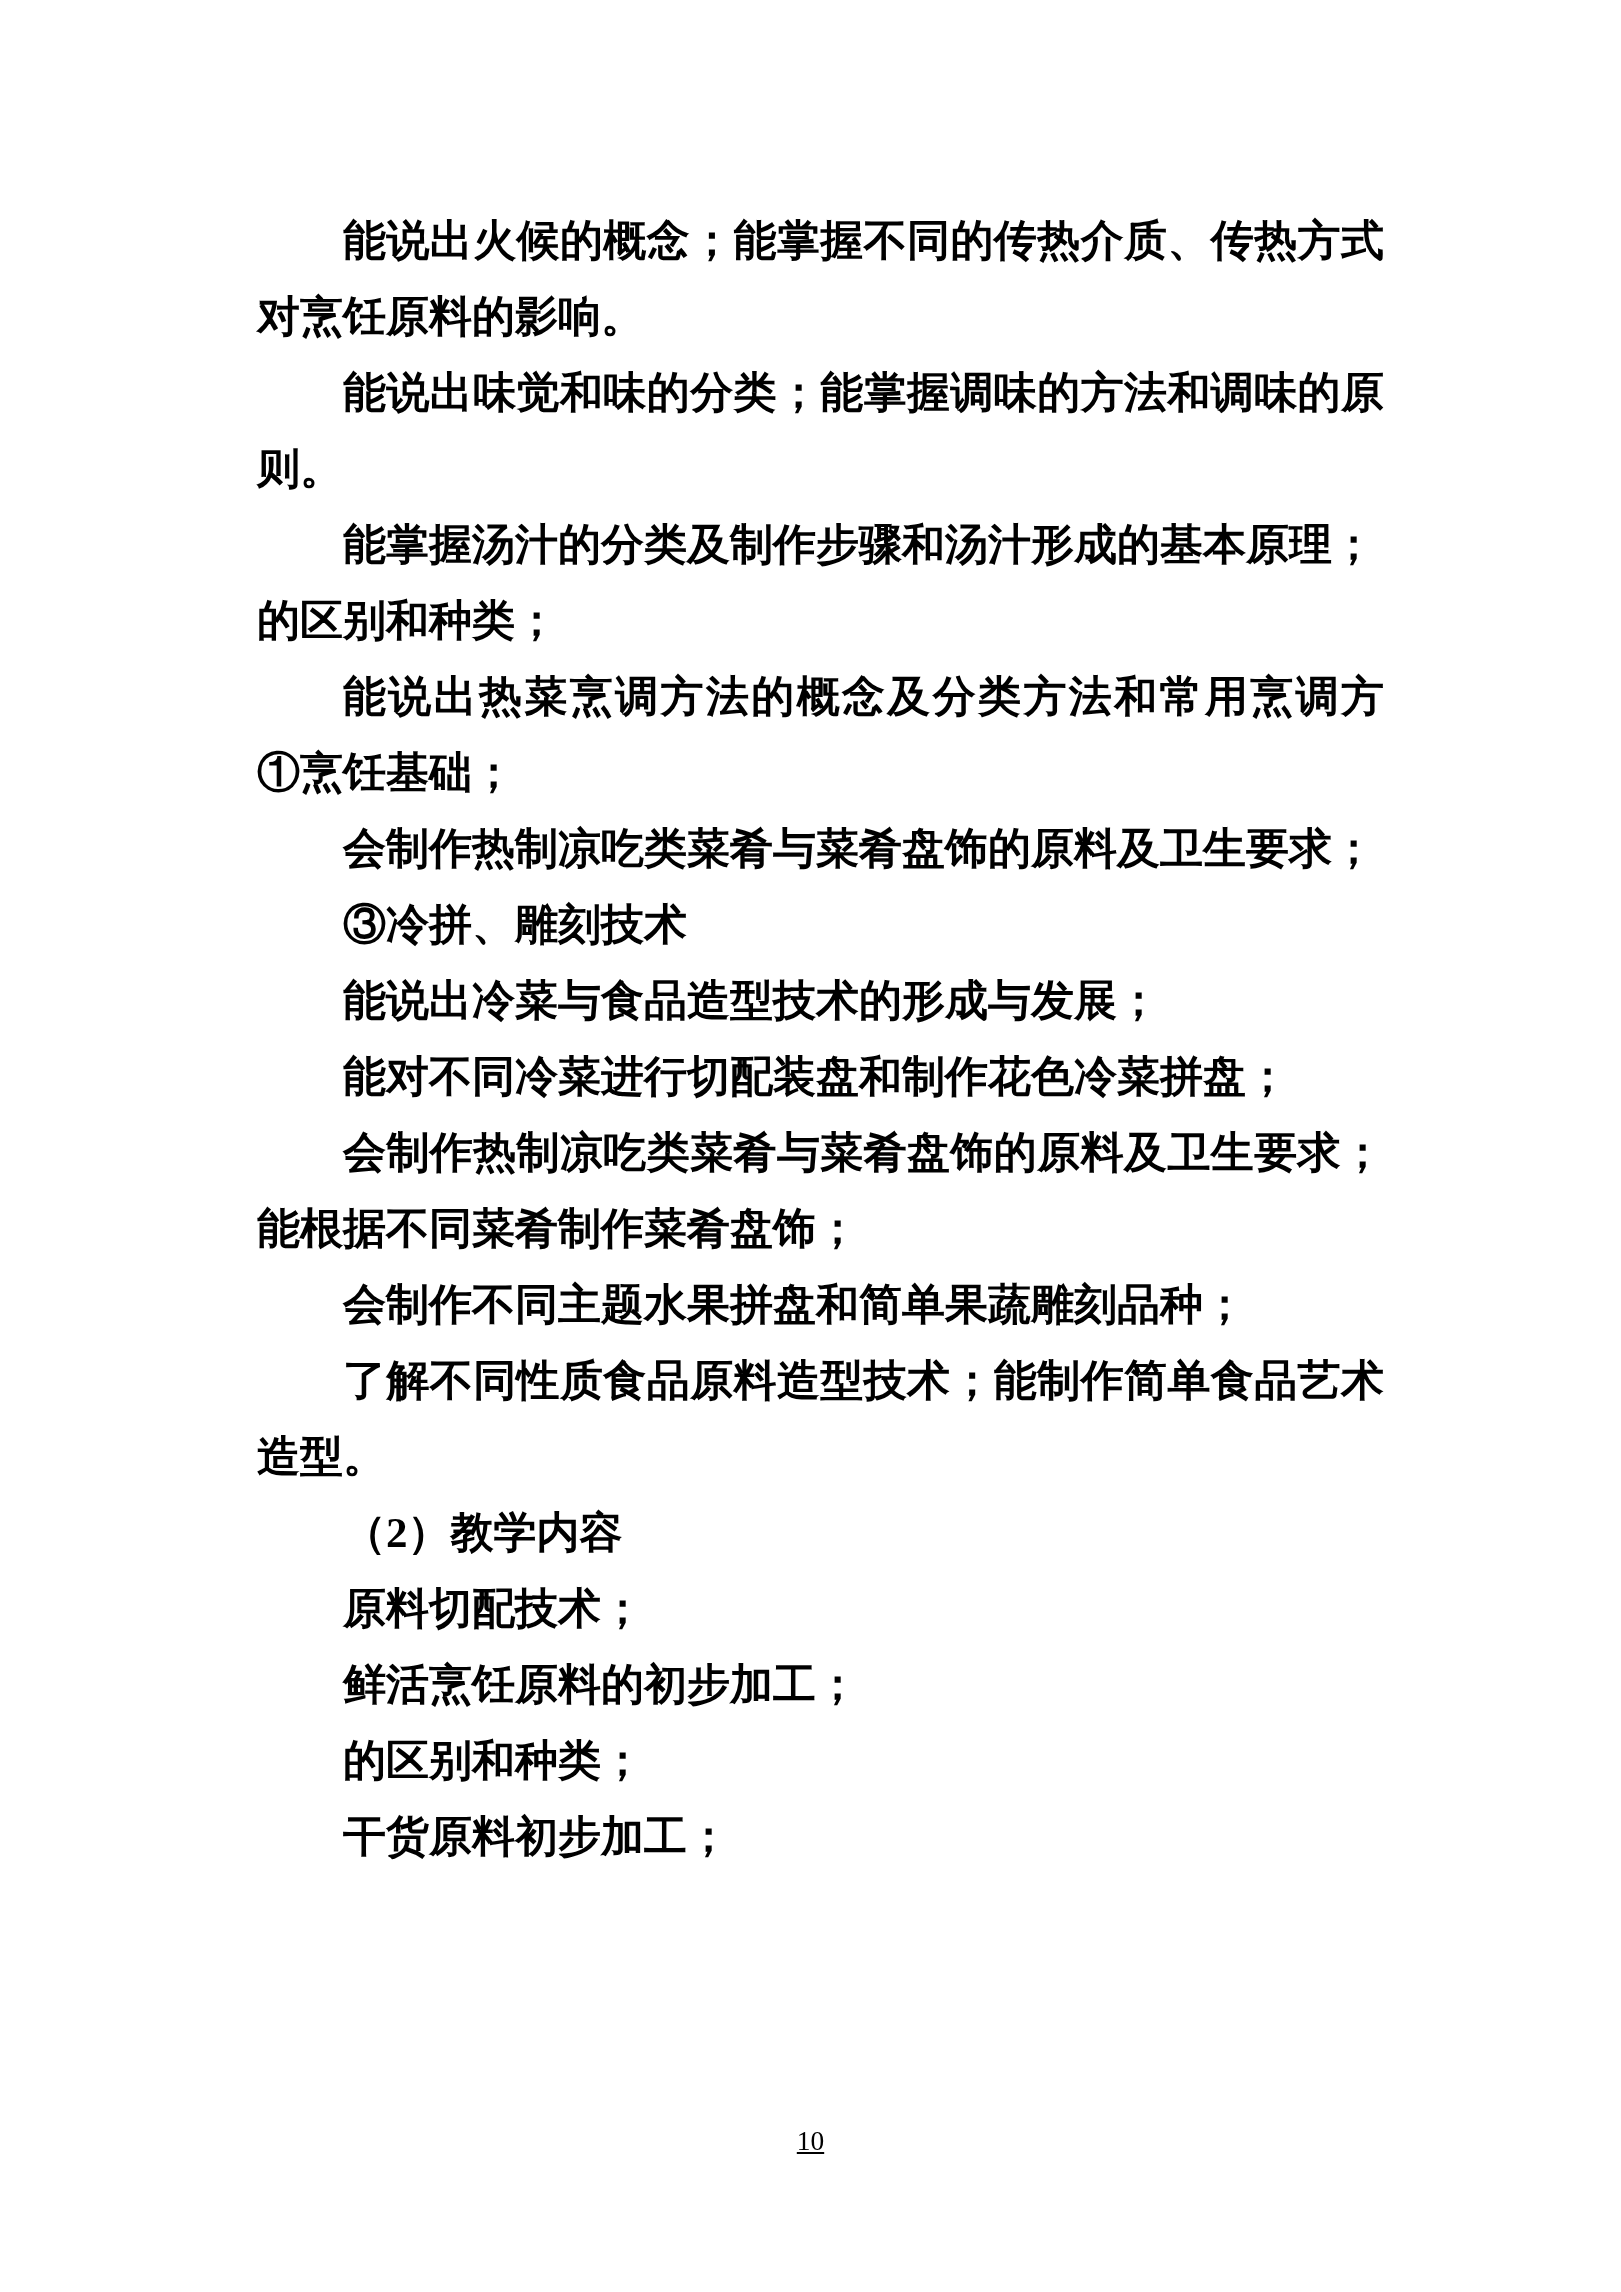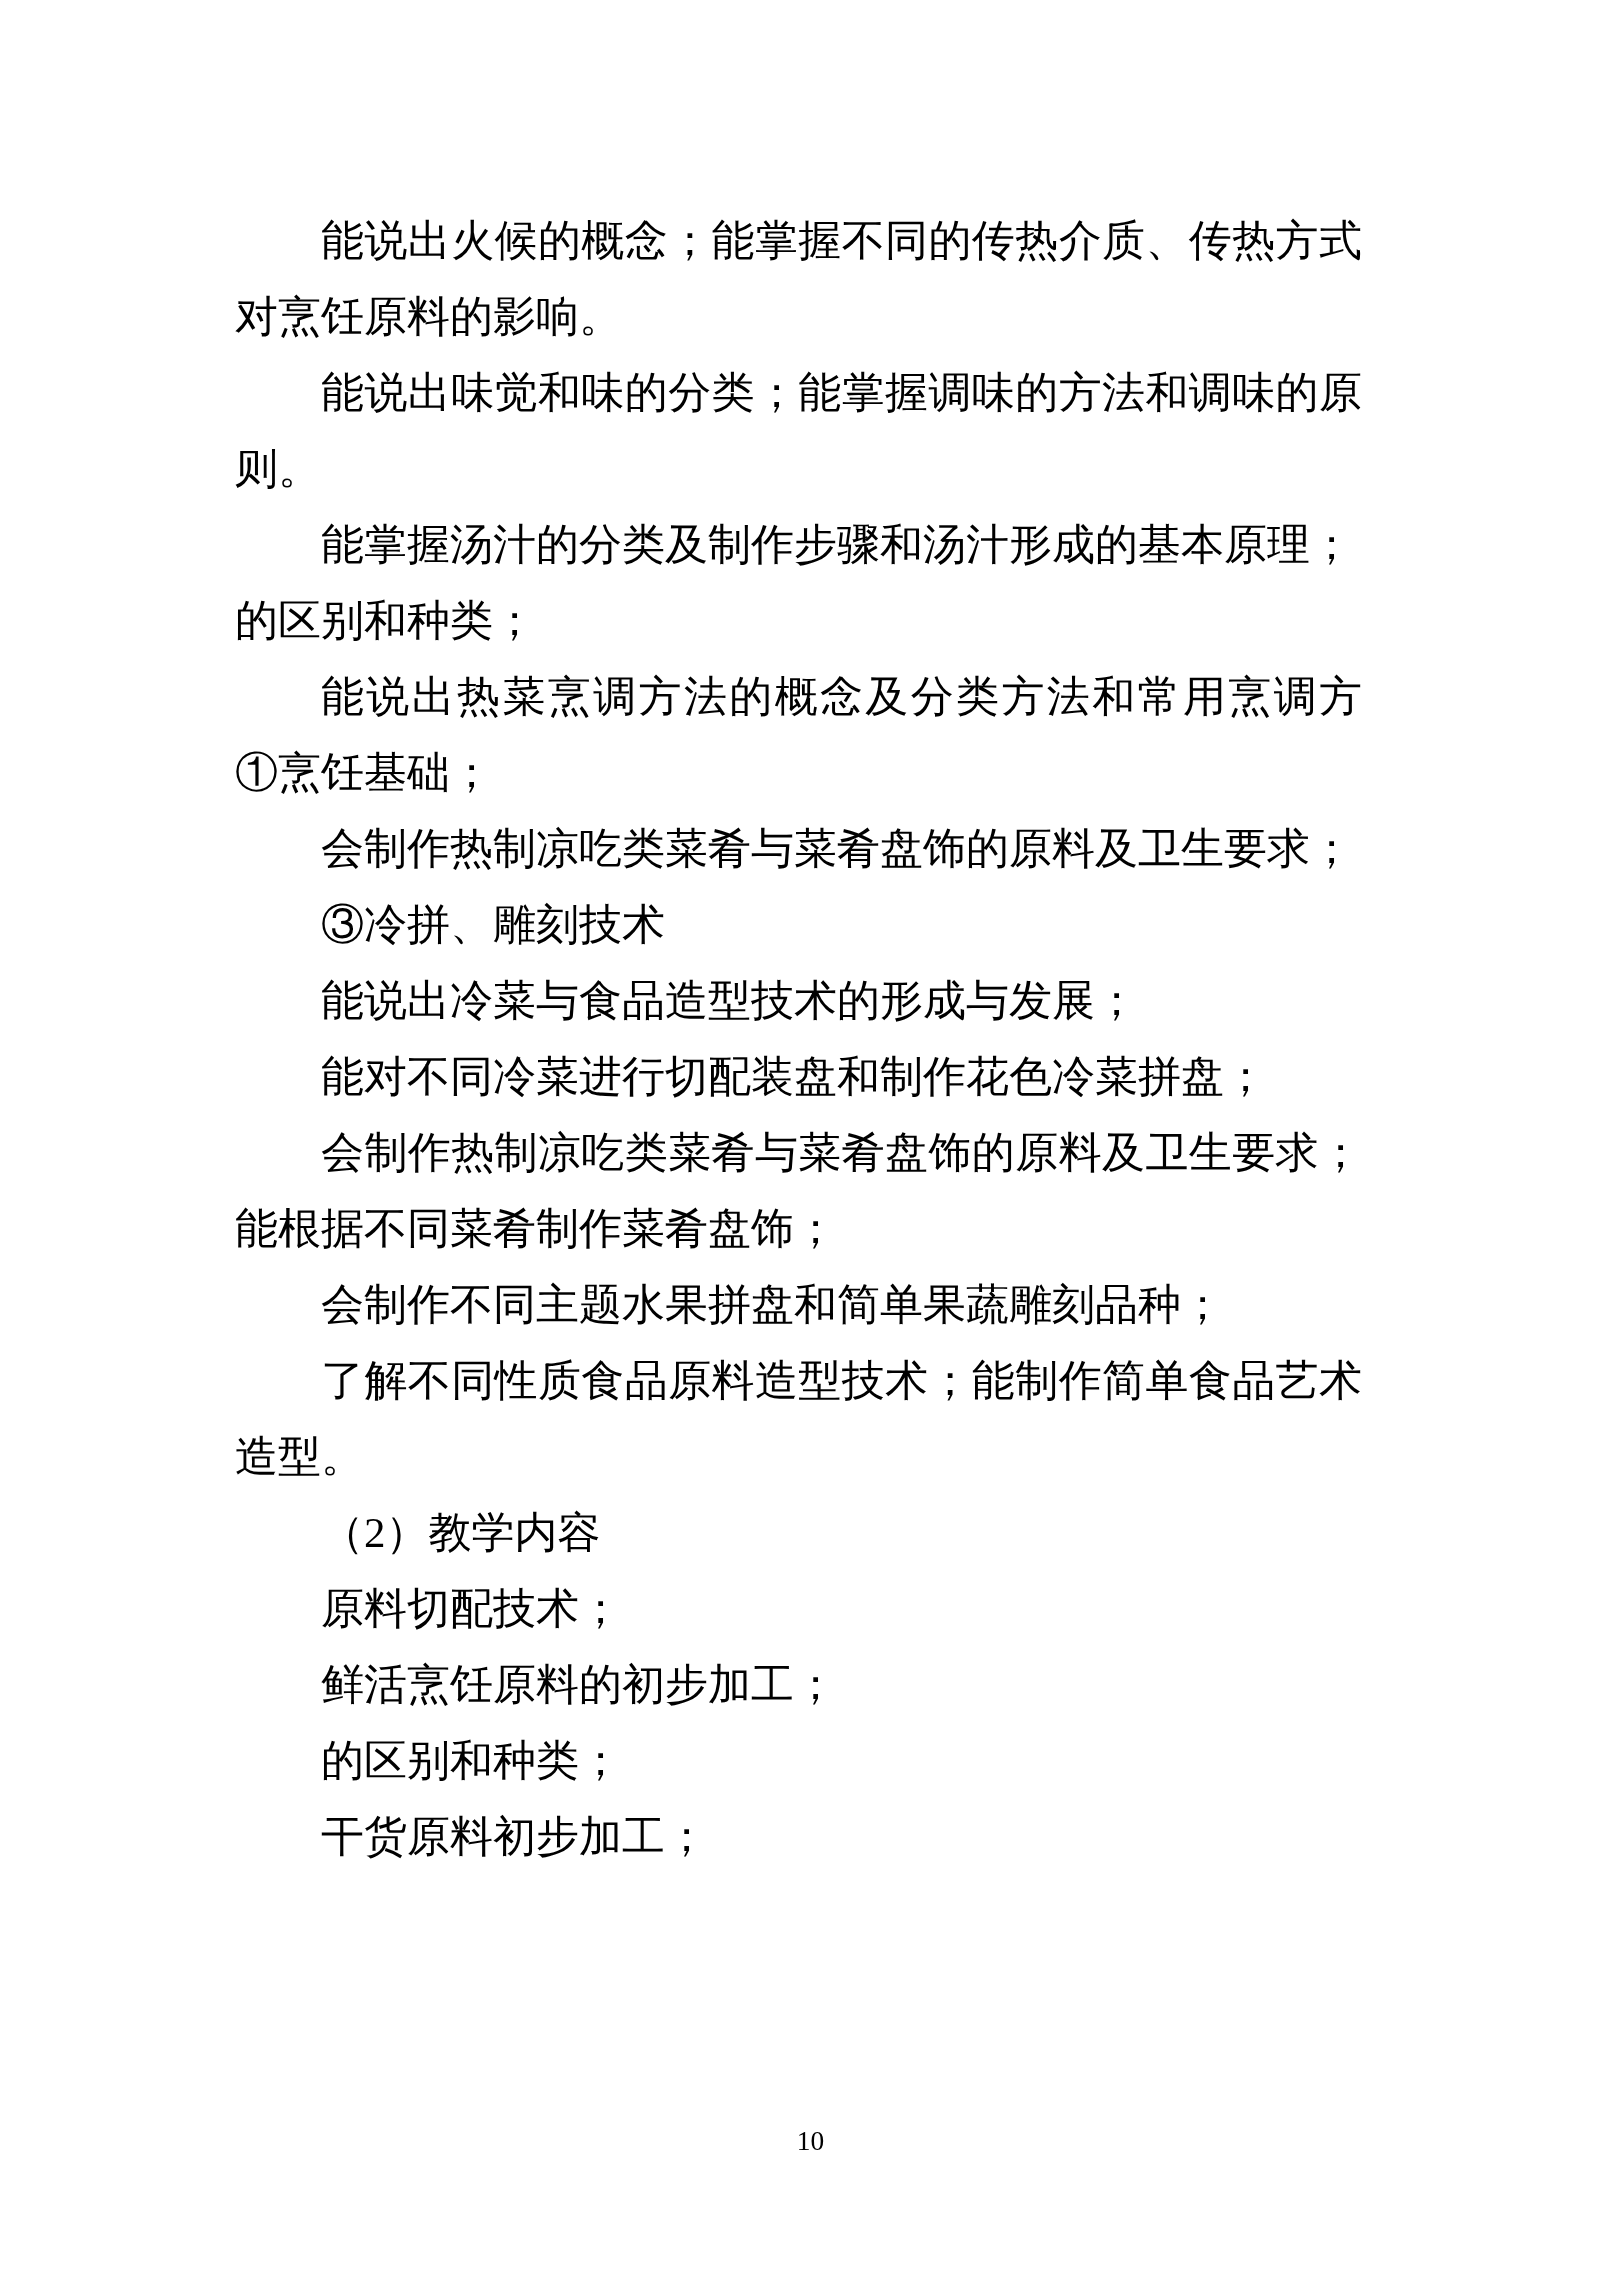--- a/index.html
+++ b/index.html
@@ -12,23 +12,24 @@
     width: 1621px;
     height: 2293px;
     margin: 0 auto;
     background: #ffffff;
     color: #000000;
     font-family: "Liberation Serif", serif;
     overflow: hidden;
   }
   .textblock {
     position: absolute;
-    left: 235px;
+    left: 257px;
     top: 203px;
     width: 1127px;
+    font-weight: bold;
   }
   .line {
     height: 76px;
     line-height: 76px;
     font-size: 43px;
     white-space: nowrap;
     overflow: visible;
   }
   .line.indent {
     padding-left: 86px;
@@ -41,20 +42,21 @@
   }
   .pagenum {
     position: absolute;
     left: 0;
     top: 2125px;
     width: 100%;
     text-align: center;
     font-size: 27.4px;
     line-height: 33px;
     color: #000000;
+    text-decoration: underline;
   }
 </style>
 </head>
 <body>
 
 <div class="page">
   <div class="textblock">
       <div class="line indent fill">能说出火候的概念；能掌握不同的传热介质、传热方式</div>
       <div class="line">对烹饪原料的影响。</div>
       <div class="line indent fill">能说出味觉和味的分类；能掌握调味的方法和调味的原</div>

